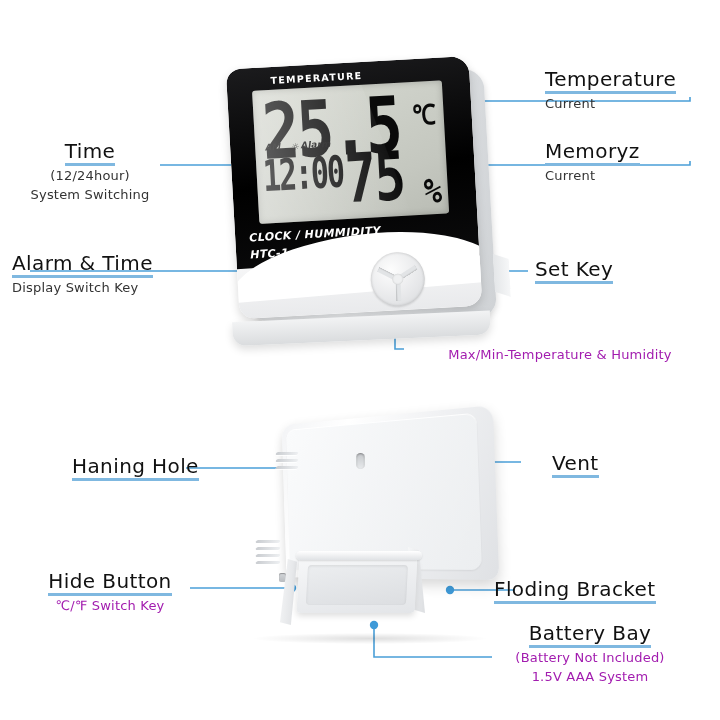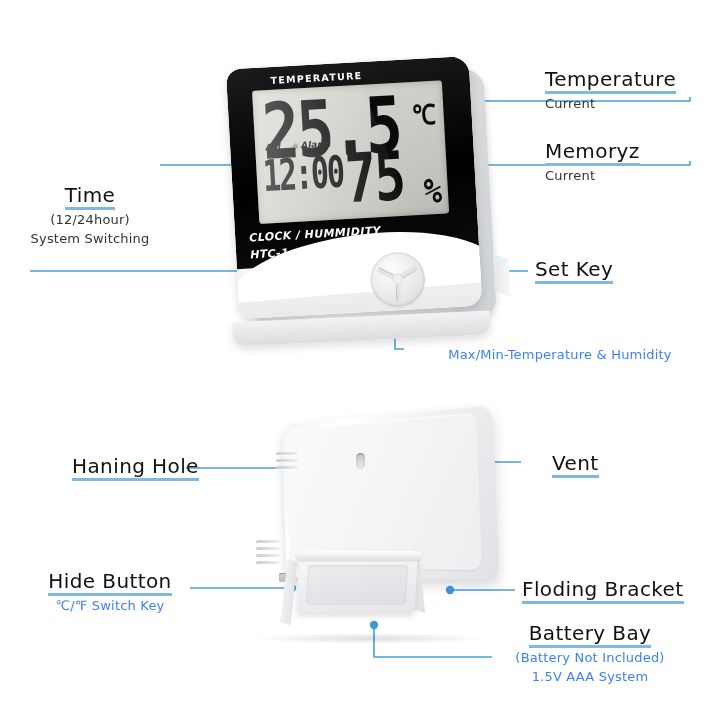--- a/index.html
+++ b/index.html
@@ -13,21 +13,21 @@
 
   
   .lbl{position:absolute;white-space:nowrap;}
   .lbl .main{
     font-size:20px;color:#111;letter-spacing:.4px;line-height:1.12;
     font-family:"DejaVu Sans","Liberation Sans",sans-serif;
   }
   .lbl .sub{
     font-size:13px;color:#333;line-height:1.35;letter-spacing:.2px;margin-top:1px;
   }
-  .lbl .sub.red{color:#3b82f6;}
+  .lbl .sub.red{color:#a21caf;}
   .u{display:inline-block;border-bottom:3px solid #7fb8e0;padding-bottom:1px;}
   .ctr{text-align:center;}
 
   
   #wires{position:absolute;inset:0;width:720px;height:720px;}
 
   
   #front{
     position:absolute;left:233px;top:62px;width:260px;height:265px;
     transform:rotate(-3.2deg);transform-origin:50% 50%;
@@ -310,26 +310,30 @@
   <div class="lbl" style="left:545px;top:68px;">
     <div class="main"><span class="u">Temperature</span></div>
     <div class="sub">Current</div>
   </div>
 
   <div class="lbl" style="left:545px;top:140px;">
     <div class="main"><span class="u">Memoryz</span></div>
     <div class="sub">Current</div>
   </div>
 
-  <div class="lbl ctr" style="left:20px;top:140px;width:140px;margin-top:44px;">
+  <div class="lbl ctr" style="left:20px;top:140px;width:140px;">
     <div class="main"><span class="u">Time</span></div>
     <div class="sub">(12/24hour)</div>
     <div class="sub">System Switching</div>
   </div>
 
+  <div class="lbl" style="left:12px;top:252px;">
+    <div class="main"><span class="u">Alarm &amp; Time</span></div>
+    <div class="sub">Display Switch Key</div>
+  </div>
 
   <div class="lbl" style="left:535px;top:258px;">
     <div class="main"><span class="u">Set Key</span></div>
   </div>
 
   <div class="lbl ctr" style="left:404px;top:345px;width:312px;">
     <div class="sub red">Max/Min-Temperature &amp; Humidity</div>
   </div>
 
   <div class="lbl" style="left:72px;top:455px;">
@@ -338,21 +342,21 @@
 
   <div class="lbl" style="left:552px;top:452px;text-decoration:underline;">
     <div class="main"><span class="u">Vent</span></div>
   </div>
 
   <div class="lbl ctr" style="left:30px;top:570px;width:160px;">
     <div class="main"><span class="u">Hide Button</span></div>
     <div class="sub red">℃/℉ Switch Key</div>
   </div>
 
-  <div class="lbl" style="left:522px;top:578px;">
+  <div class="lbl" style="left:494px;top:578px;">
     <div class="main"><span class="u">Floding Bracket</span></div>
   </div>
 
   <div class="lbl ctr" style="left:470px;top:622px;width:240px;">
     <div class="main"><span class="u">Battery Bay</span></div>
     <div class="sub red">(Battery Not Included)</div>
     <div class="sub red">1.5V AAA System</div>
   </div>
 
 </div>

